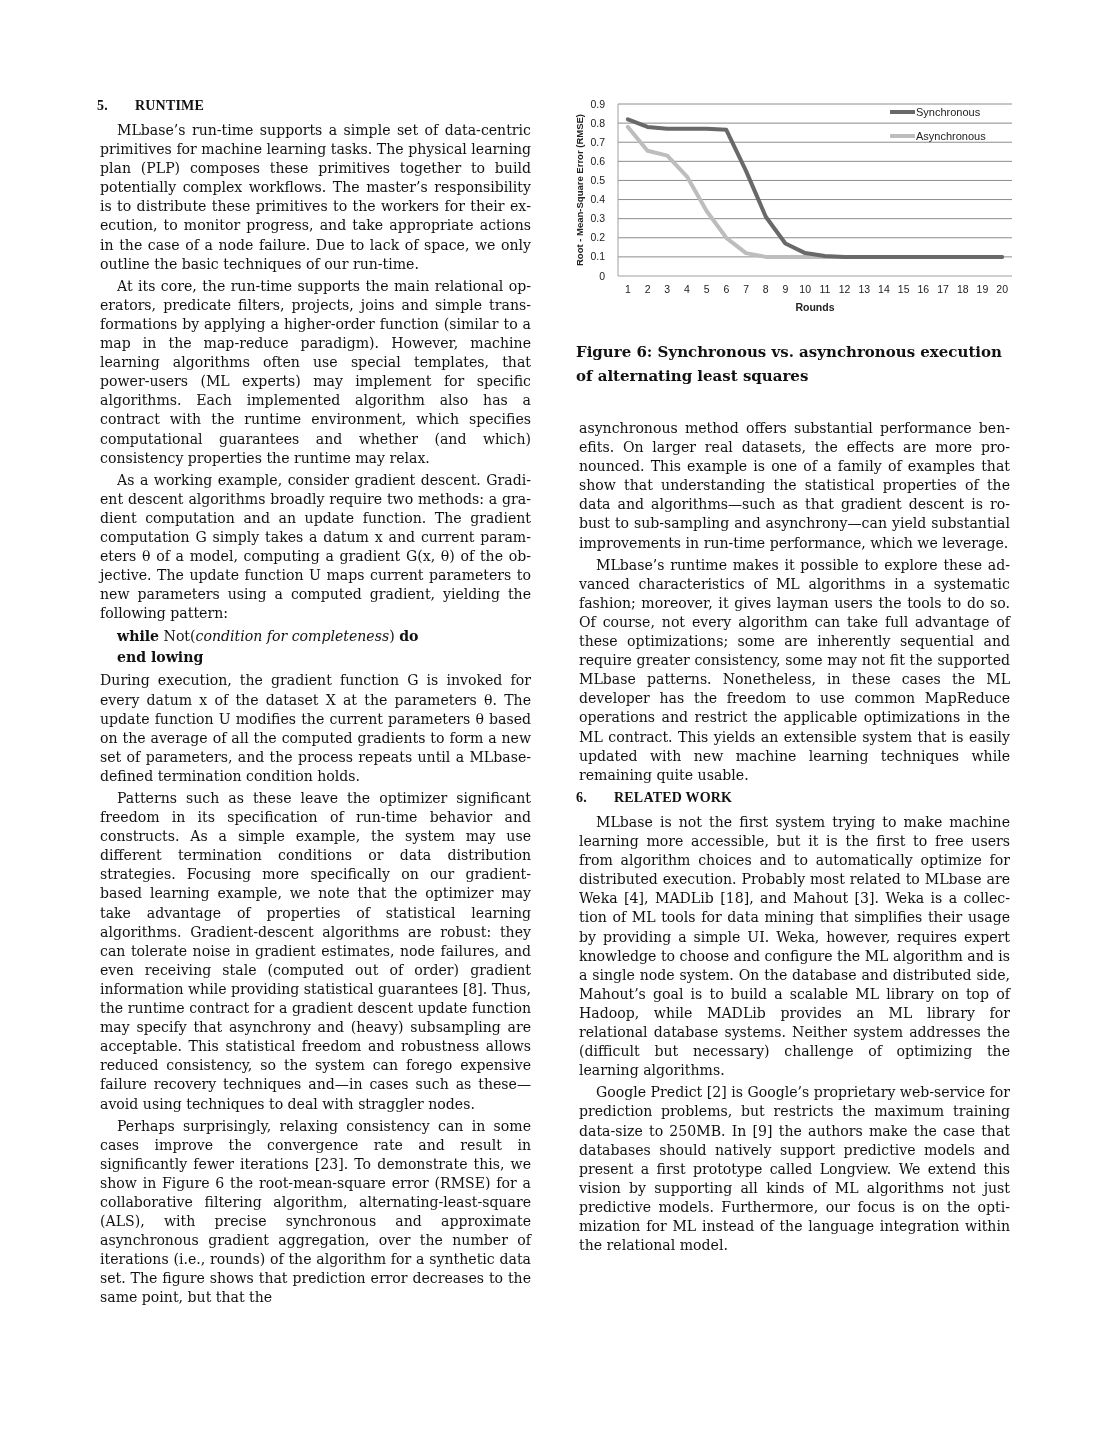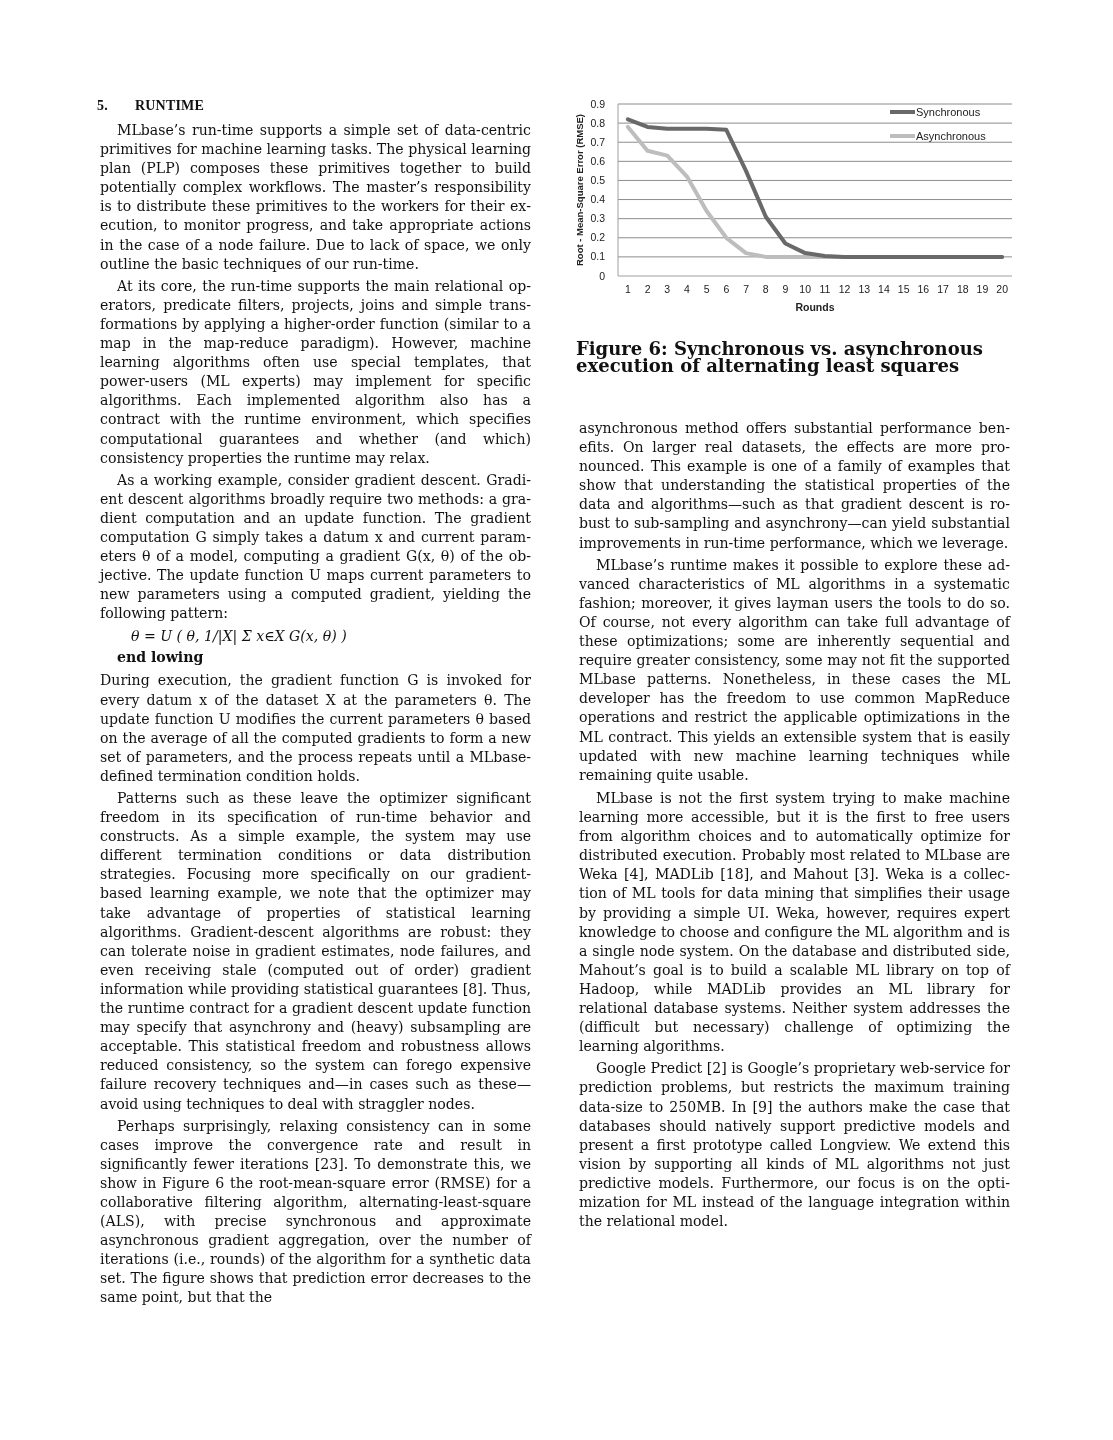--- a/index.html
+++ b/index.html
@@ -10,34 +10,34 @@
   h2.sec { font-family: "Liberation Serif", serif; font-weight: bold; font-size: 14px; margin: 0 0 2px 0; line-height: 24px; letter-spacing: 0.2px; }
   h2.sec .num { display: inline-block; width: 38px; }
   p { margin: 3px; text-indent: 17px; }
   p.noindent { text-indent: 0; }
   .algo { margin: 2px 0 0 20px; line-height: 21px; }
   .algo .kw { font-weight: bold; }
   .algo .line2 { padding-left: 14px; font-style: italic; }
   .algo i { font-style: italic; }
   .chart { position: absolute; left: 570px; top: 94px; width: 450px; height: 230px; }
   .chart svg text { font-family: "Liberation Sans", sans-serif; }
-  .caption { position: absolute; left: 576px; top: 340px; width: 437px; font-family: "DejaVu Serif", "Liberation Serif", serif; font-weight: bold; font-size: 18px; line-height: 17px; }
+  .caption { position: absolute; left: 576px; top: 340px; width: 437px; font-family: "DejaVu Serif", "Liberation Serif", serif; font-weight: bold; font-size: 15px; line-height: 24px; }
   .right-body { top: 416px; }
   .related { position: absolute; left: 576px; top: 786px; width: 437px; font-family: "DejaVu Serif", "Liberation Serif", serif; font-size: 14.1px; line-height: 19.1px; text-align: justify; }
 </style>
 </head>
 <body>
 
 <div class="col left">
   <h2 class="sec"><span class="num">5.</span><span>RUNTIME</span></h2>
   <p>MLbase’s run-time supports a simple set of data-centric primitives for machine learning tasks. The physical learn­ing plan (PLP) composes these primitives together to build potentially complex workflows. The master’s responsibility is to distribute these primitives to the workers for their ex­ecution, to monitor progress, and take appropriate actions in the case of a node failure. Due to lack of space, we only outline the basic techniques of our run-time.</p>
   <p>At its core, the run-time supports the main relational op­erators, predicate filters, projects, joins and simple trans­formations by applying a higher-order function (similar to a map in the map-reduce paradigm). However, machine learn­ing algorithms often use special templates, that power-users (ML experts) may implement for specific algorithms. Each implemented algorithm also has a contract with the runtime environment, which specifies computational guarantees and whether (and which) consistency properties the runtime may relax.</p>
   <p>As a working example, consider gradient descent. Gradi­ent descent algorithms broadly require two methods: a gra­dient computation and an update function. The gradient computation G simply takes a datum x and current param­eters θ of a model, computing a gradient G(x, θ) of the ob­jective. The update function U maps current parameters to new parameters using a computed gradient, yielding the fol­lowing pattern:</p>
   <div class="algo">
-    <div class="line2">θ = U ( θ, 1/|X| Σ x∈X G(x, θ) )</div>
+    <div><span class="kw">while</span> <span>Not(</span><i>condition for completeness</i><span>)</span> <span class="kw">do</span></div>
     <div class="kw">end lowing</div>
   </div>
   <p class="noindent">During execution, the gradient function G is invoked for every datum x of the dataset X at the parameters θ. The update function U modifies the current parameters θ based on the average of all the computed gradients to form a new set of parameters, and the process repeats until a MLbase-defined termination condition holds.</p>
   <p>Patterns such as these leave the optimizer significant free­dom in its specification of run-time behavior and constructs. As a simple example, the system may use different termi­nation conditions or data distribution strategies. Focusing more specifically on our gradient-based learning example, we note that the optimizer may take advantage of properties of statistical learning algorithms. Gradient-descent algorithms are robust: they can tolerate noise in gradient estimates, node failures, and even receiving stale (computed out of or­der) gradient information while providing statistical guaran­tees [8]. Thus, the runtime contract for a gradient descent update function may specify that asynchrony and (heavy) subsampling are acceptable. This statistical freedom and robustness allows reduced consistency, so the system can forego expensive failure recovery techniques and—in cases such as these—avoid using techniques to deal with straggler nodes.</p>
   <p>Perhaps surprisingly, relaxing consistency can in some cases improve the convergence rate and result in significantly fewer iterations [23]. To demonstrate this, we show in Fig­ure 6 the root-mean-square error (RMSE) for a collabora­tive filtering algorithm, alternating-least-square (ALS), with precise synchronous and approximate asynchronous gradient aggregation, over the number of iterations (i.e., rounds) of the algorithm for a synthetic data set. The figure shows that prediction error decreases to the same point, but that the</p>
 </div>
 
 <div class="chart">
   <svg id="chart-svg" width="450" height="230" viewBox="0 0 450 230">
       <line x1="48" x2="442" y1="182" y2="182" stroke="#a0a0a0" stroke-width="1"></line>
@@ -93,15 +93,16 @@
 </div>
 
 <div class="caption">Figure 6: Synchronous vs. asynchronous execution of alternating least squares</div>
 
 <div class="col right right-body">
   <p class="noindent">asynchronous method offers substantial performance ben­efits. On larger real datasets, the effects are more pro­nounced. This example is one of a family of examples that show that understanding the statistical properties of the data and algorithms—such as that gradient descent is ro­bust to sub-sampling and asynchrony—can yield substantial improvements in run-time performance, which we leverage.</p>
   <p>MLbase’s runtime makes it possible to explore these ad­vanced characteristics of ML algorithms in a systematic fash­ion; moreover, it gives layman users the tools to do so. Of course, not every algorithm can take full advantage of these optimizations; some are inherently sequential and require greater consistency, some may not fit the supported MLbase patterns. Nonetheless, in these cases the ML developer has the freedom to use common MapReduce operations and re­strict the applicable optimizations in the ML contract. This yields an extensible system that is easily updated with new machine learning techniques while remaining quite usable.</p>
 </div>
 
 <div class="related">
+  <h2 class="sec"><span class="num">6.</span><span>RELATED WORK</span></h2>
   <p>MLbase is not the first system trying to make machine learning more accessible, but it is the first to free users from algorithm choices and to automatically optimize for distributed execution. Probably most related to MLbase are Weka [4], MADLib [18], and Mahout [3]. Weka is a collec­tion of ML tools for data mining that simplifies their usage by providing a simple UI. Weka, however, requires expert knowledge to choose and configure the ML algorithm and is a single node system. On the database and distributed side, Mahout’s goal is to build a scalable ML library on top of Hadoop, while MADLib provides an ML library for relational database systems. Neither system addresses the (difficult but necessary) challenge of optimizing the learning algorithms.</p>
   <p>Google Predict [2] is Google’s proprietary web-service for prediction problems, but restricts the maximum training data-size to 250MB. In [9] the authors make the case that databases should natively support predictive models and present a first prototype called Longview. We extend this vision by supporting all kinds of ML algorithms not just predictive models. Furthermore, our focus is on the opti­mization for ML instead of the language integration within the relational model.</p>
 </div>
 
 </body></html>

